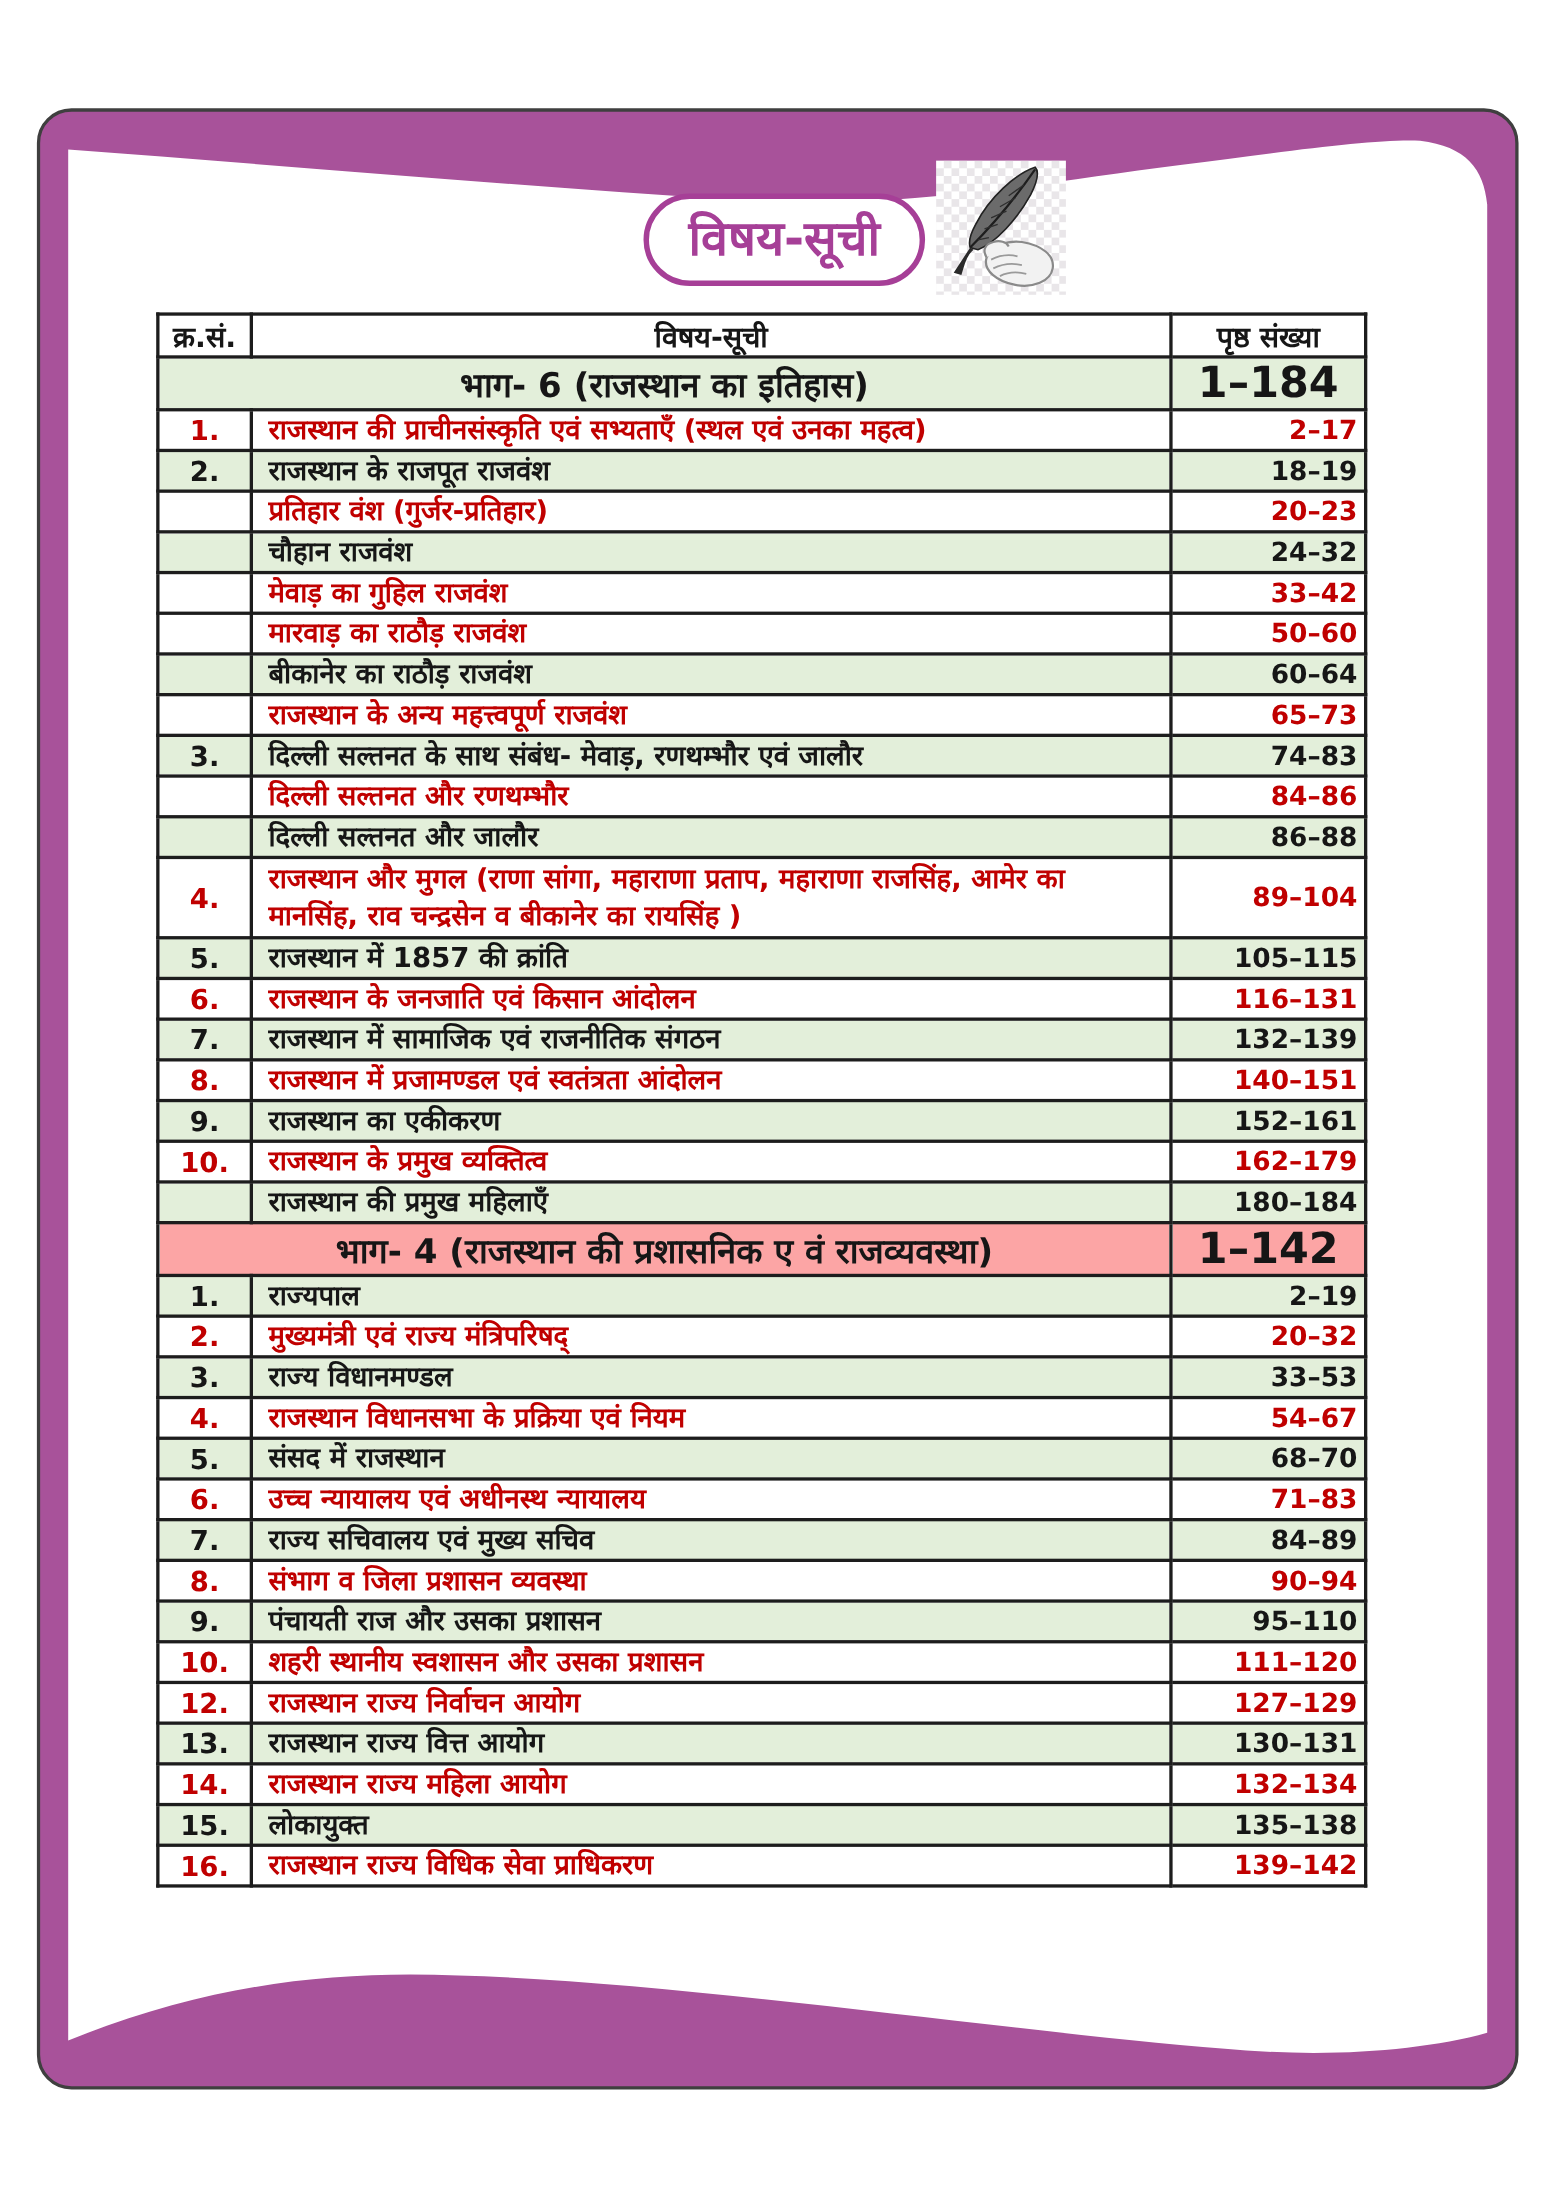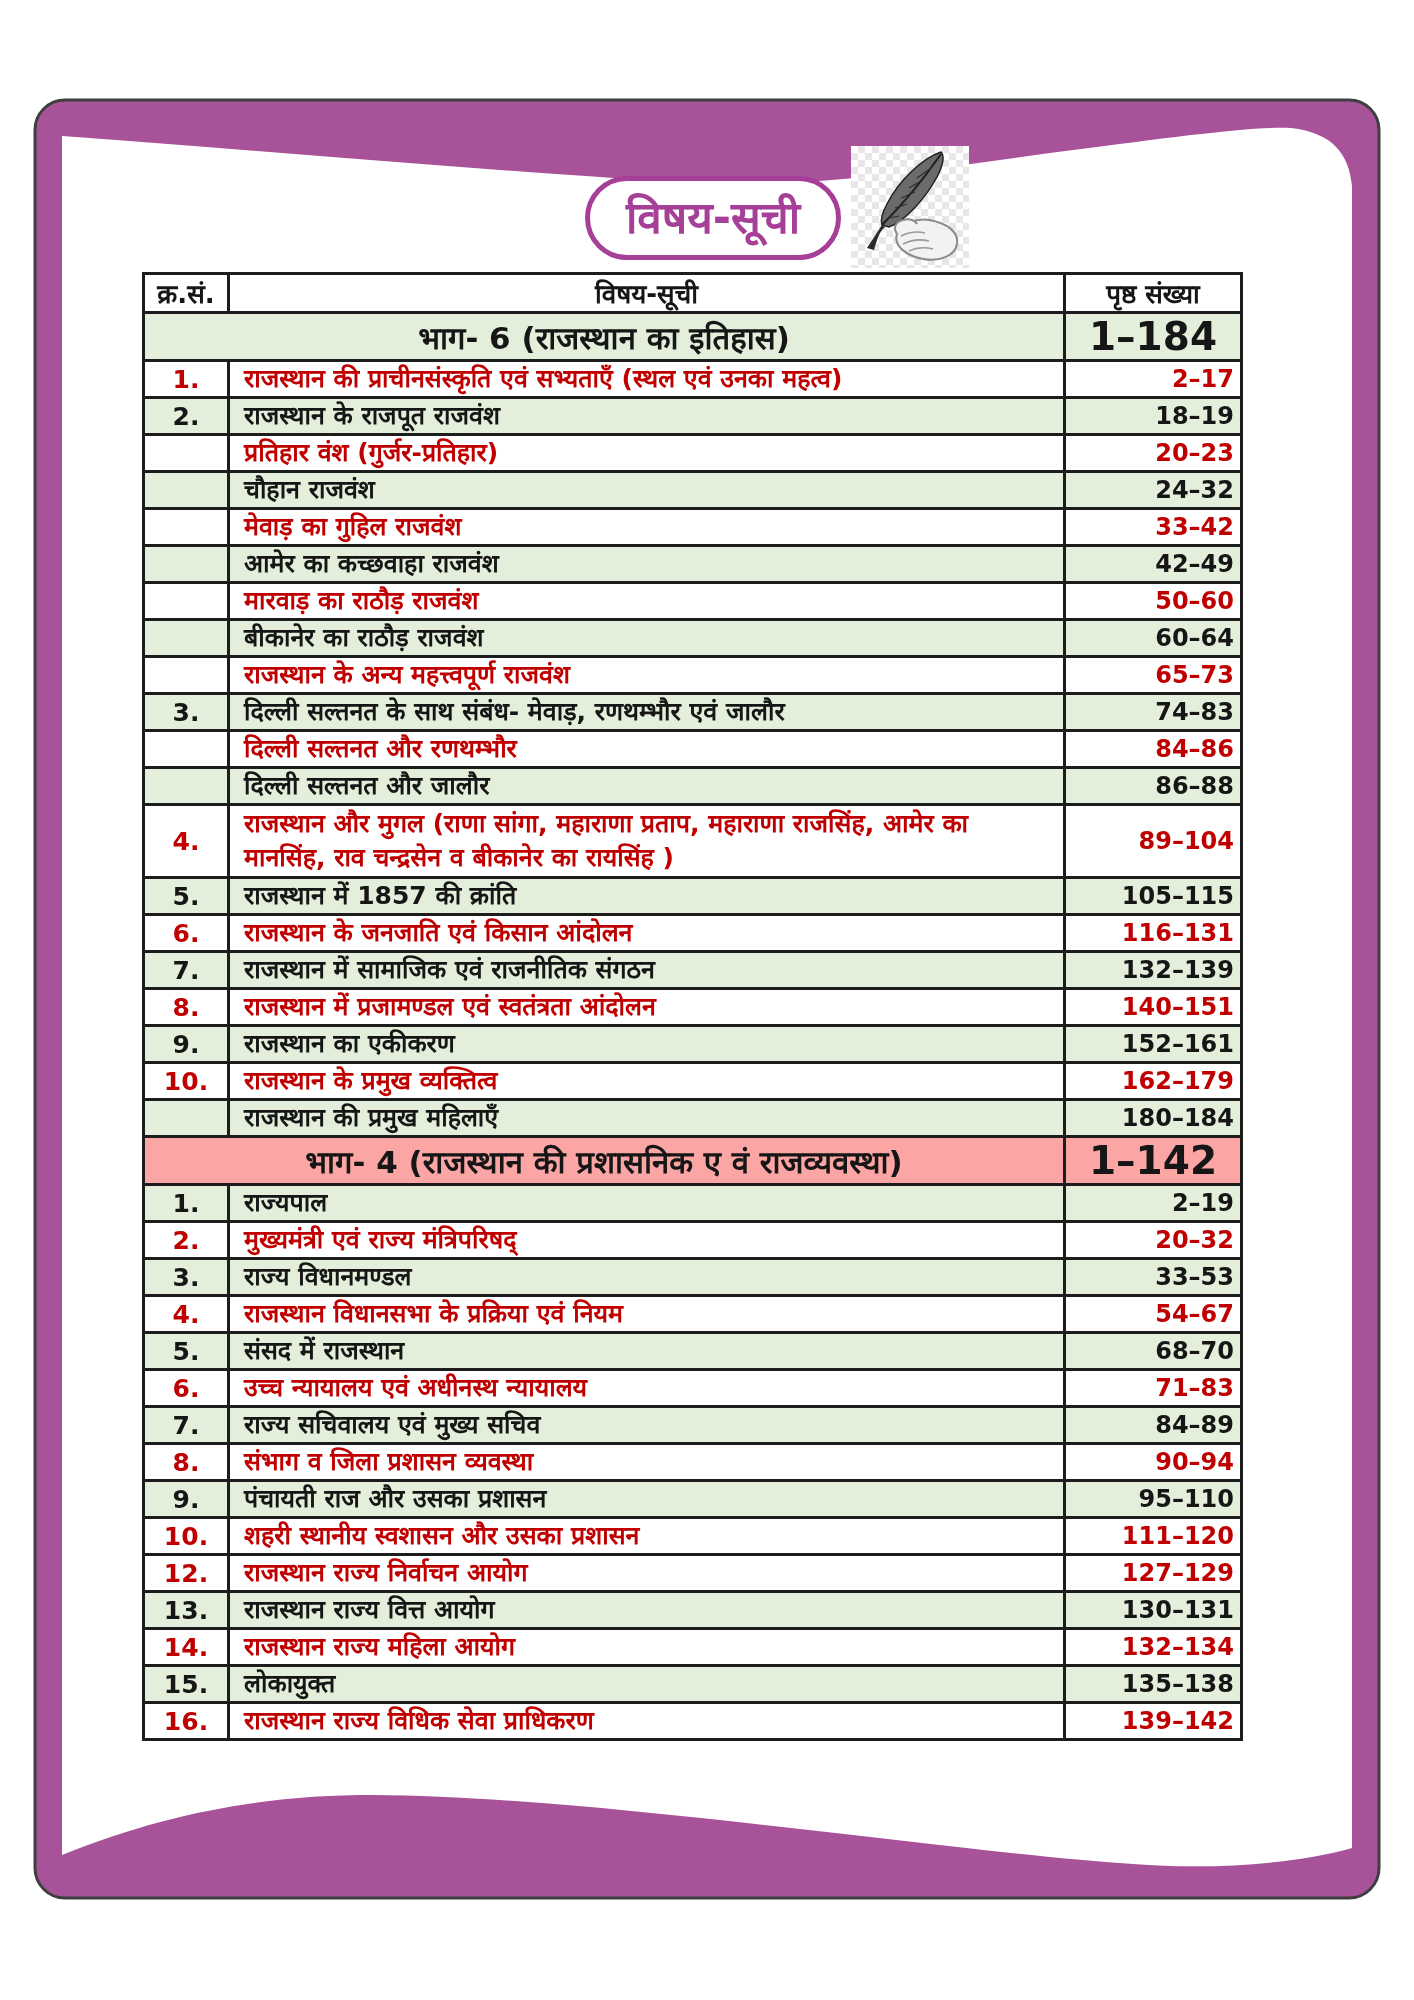--- a/index.html
+++ b/index.html
@@ -10,21 +10,21 @@
 
   .title-pill{position:absolute;left:585px;top:176px;width:246px;height:74px;
       border:5px solid #a63f97;border-radius:44px;display:flex;align-items:center;
       justify-content:center;background:#fff;}
   .title-pill span{color:#a63f97;font-size:44px;font-weight:bold;line-height:1;}
 
   .quill{position:absolute;left:851px;top:146px;width:118px;height:122px;
       background:repeating-conic-gradient(#e9e6e9 0% 25%, #ffffff 0% 50%) 0 0/14px 14px;}
   .quill svg{display:block;width:100%;height:100%;}
 
-  table.toc{position:absolute;left:142px;top:272px;width:1098px;
+  table.toc{position:absolute;left:142px;top:284px;width:1098px;
       border-collapse:collapse;table-layout:fixed;}
   table.toc col.c-sn{width:85px;}
   table.toc col.c-sub{width:836px;}
   table.toc col.c-pg{width:177px;}
   table.toc th, table.toc td{border:3px solid #1d1d1d;padding:0 6px;overflow:hidden;}
 
   tr.hdr th{height:35px;font-size:26px;font-weight:bold;color:#161616;background:#fff;
       text-align:center;vertical-align:middle;}
 
   tr.sec td{font-weight:bold;color:#161616;vertical-align:middle;text-align:center;}
@@ -117,25 +117,20 @@
       <tr class="row v-green">
         <td class="sn"></td>
         <td class="sub">चौहान राजवंश</td>
         <td class="pg">24–32</td>
       </tr>
       <tr class="row v-red">
         <td class="sn"></td>
         <td class="sub">मेवाड़ का गुहिल राजवंश</td>
         <td class="pg">33–42</td>
       </tr>
-      <tr class="row v-green">
-        <td class="sn"></td>
-        <td class="sub">आमेर का कच्छवाहा राजवंश</td>
-        <td class="pg">42–49</td>
-      </tr>
       <tr class="row v-red">
         <td class="sn"></td>
         <td class="sub">मारवाड़ का राठौड़ राजवंश</td>
         <td class="pg">50–60</td>
       </tr>
       <tr class="row v-green">
         <td class="sn"></td>
         <td class="sub">बीकानेर का राठौड़ राजवंश</td>
         <td class="pg">60–64</td>
       </tr>

